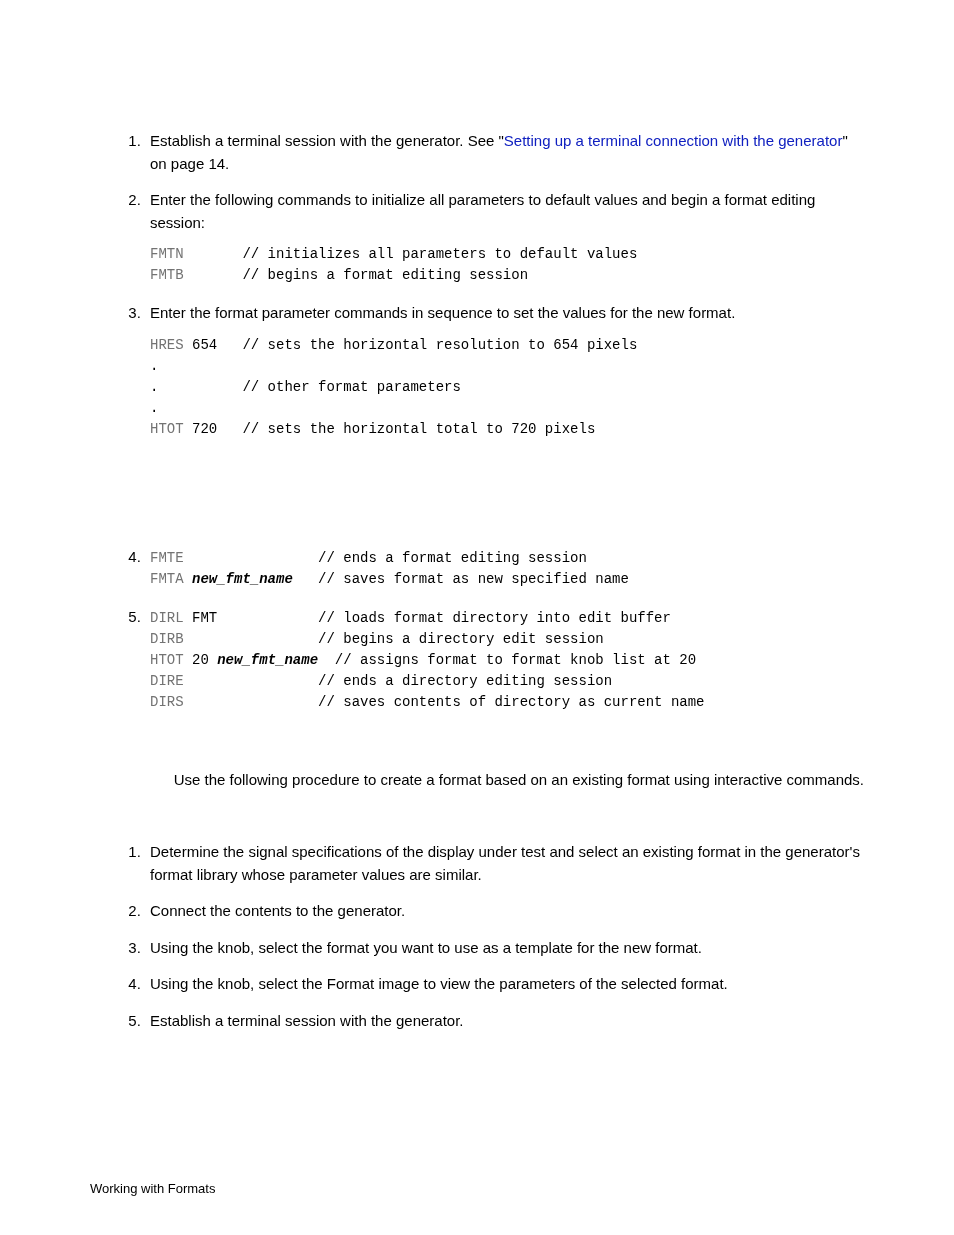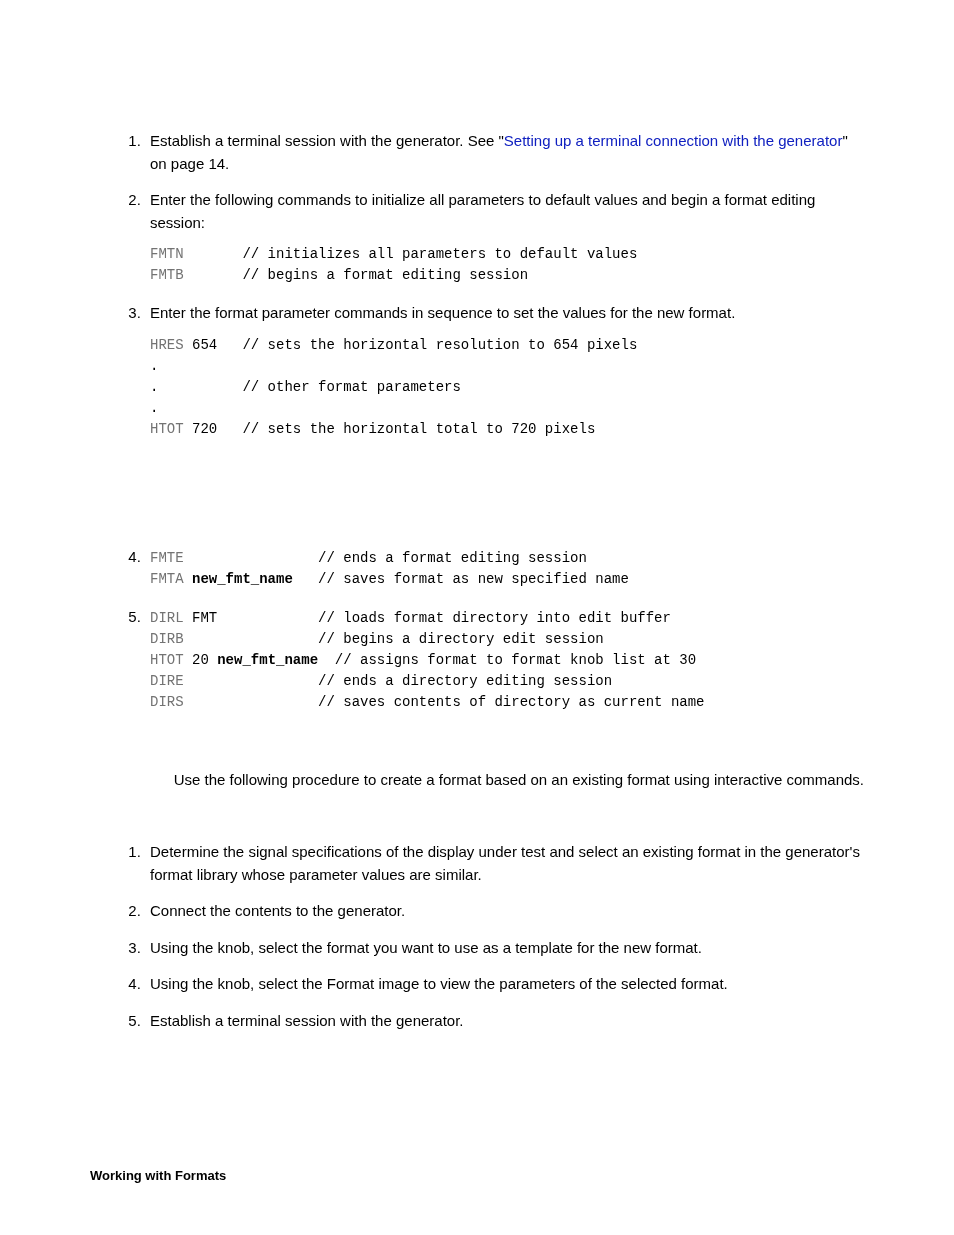--- a/index.html
+++ b/index.html
@@ -33,35 +33,34 @@
     color: #1020c0;
   }
   .codeblock {
     font-family: "Courier New", Courier, monospace;
     font-size: 14px;
     white-space: pre;
     margin: 10px 0 16px 0;
     line-height: 1.5;
   }
   .kw { color: #737373; }
-  .var { font-weight: bold; }
+  .var { font-weight: bold; font-style: italic; }
   .section-gap {
     height: 80px;
   }
   .para {
     margin: 0 0 20px 0;
     text-align: right;
   }
   .proc-heading-space { height: 30px; }
   .footer {
     position: absolute;
-    bottom: 50px;
+    bottom: 37px;
     left: 90px;
     font-size: 13px;
-    font-weight: bold;
   }
 </style>
 </head>
 <body>
 
 <div class="page">
   <div class="content">
 
     <ol class="steps">
       <li>
@@ -88,21 +87,21 @@
 
     <ol class="steps" start="4">
       <li>
         <div class="codeblock"><span class="kw">FMTE</span><span>                // ends a format editing session</span>
 <span class="kw">FMTA</span><span class="var"> new_fmt_name</span><span>   // saves format as new specified name</span></div>
       </li>
 
       <li>
         <div class="codeblock"><span class="kw">DIRL</span><span> FMT            // loads format directory into edit buffer</span>
 <span class="kw">DIRB</span><span>                // begins a directory edit session</span>
-<span class="kw">HTOT</span><span> 20 </span><span class="var">new_fmt_name</span><span>  // assigns format to format knob list at 30</span>
+<span class="kw">HTOT</span><span> 20 </span><span class="var">new_fmt_name</span><span>  // assigns format to format knob list at 20</span>
 <span class="kw">DIRE</span><span>                // ends a directory editing session</span>
 <span class="kw">DIRS</span><span>                // saves contents of directory as current name</span></div>
       </li>
     </ol>
 
     <div style="height:40px"></div>
 
     <p class="para" style="margin-left:-30px">Use the following procedure to create a format based on an existing format using interactive commands.</p>
 
     <div class="proc-heading-space"></div>

